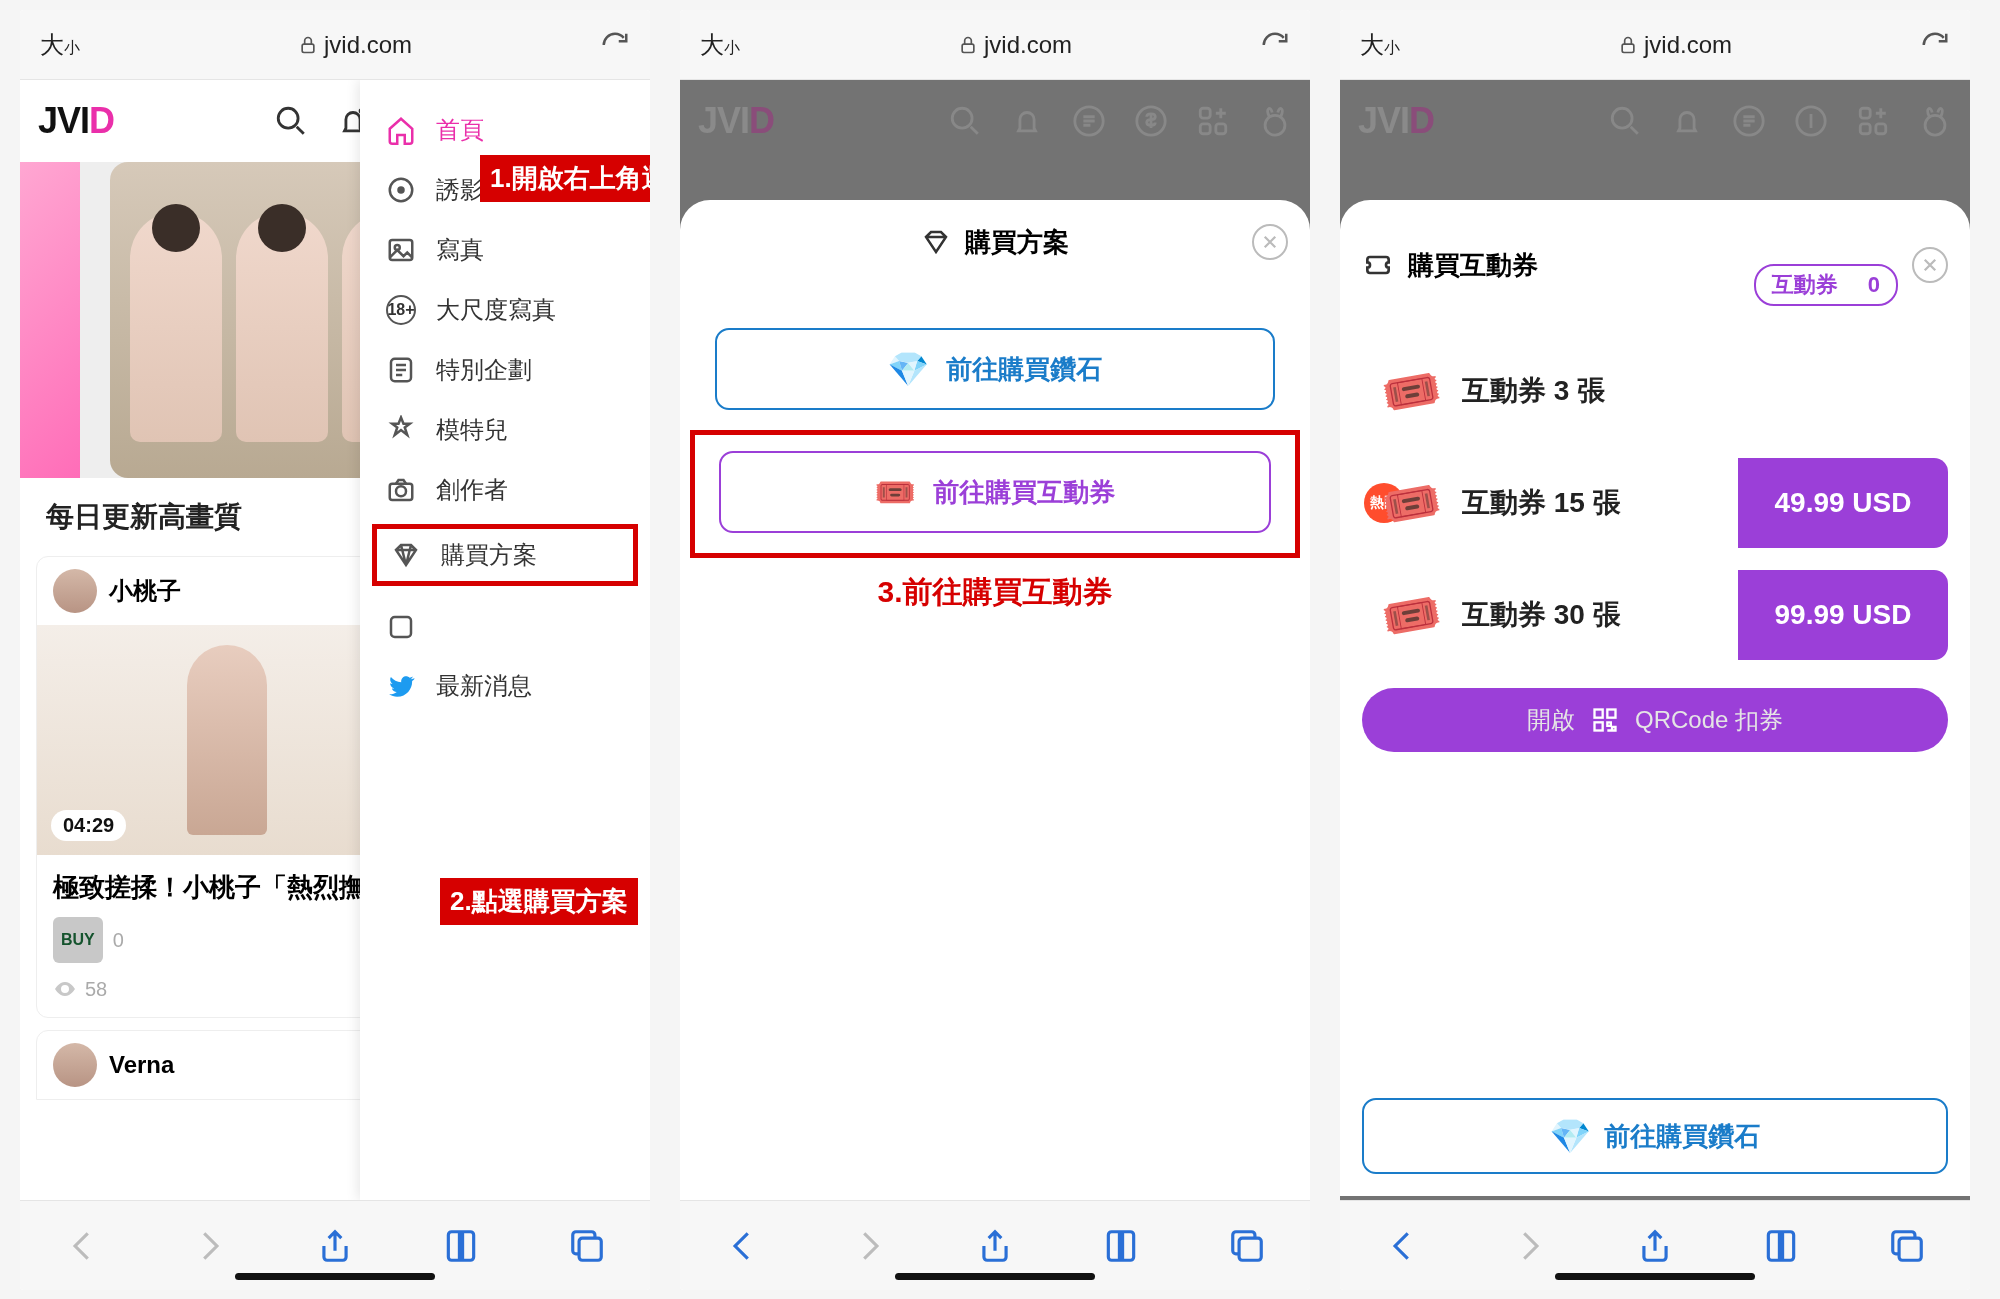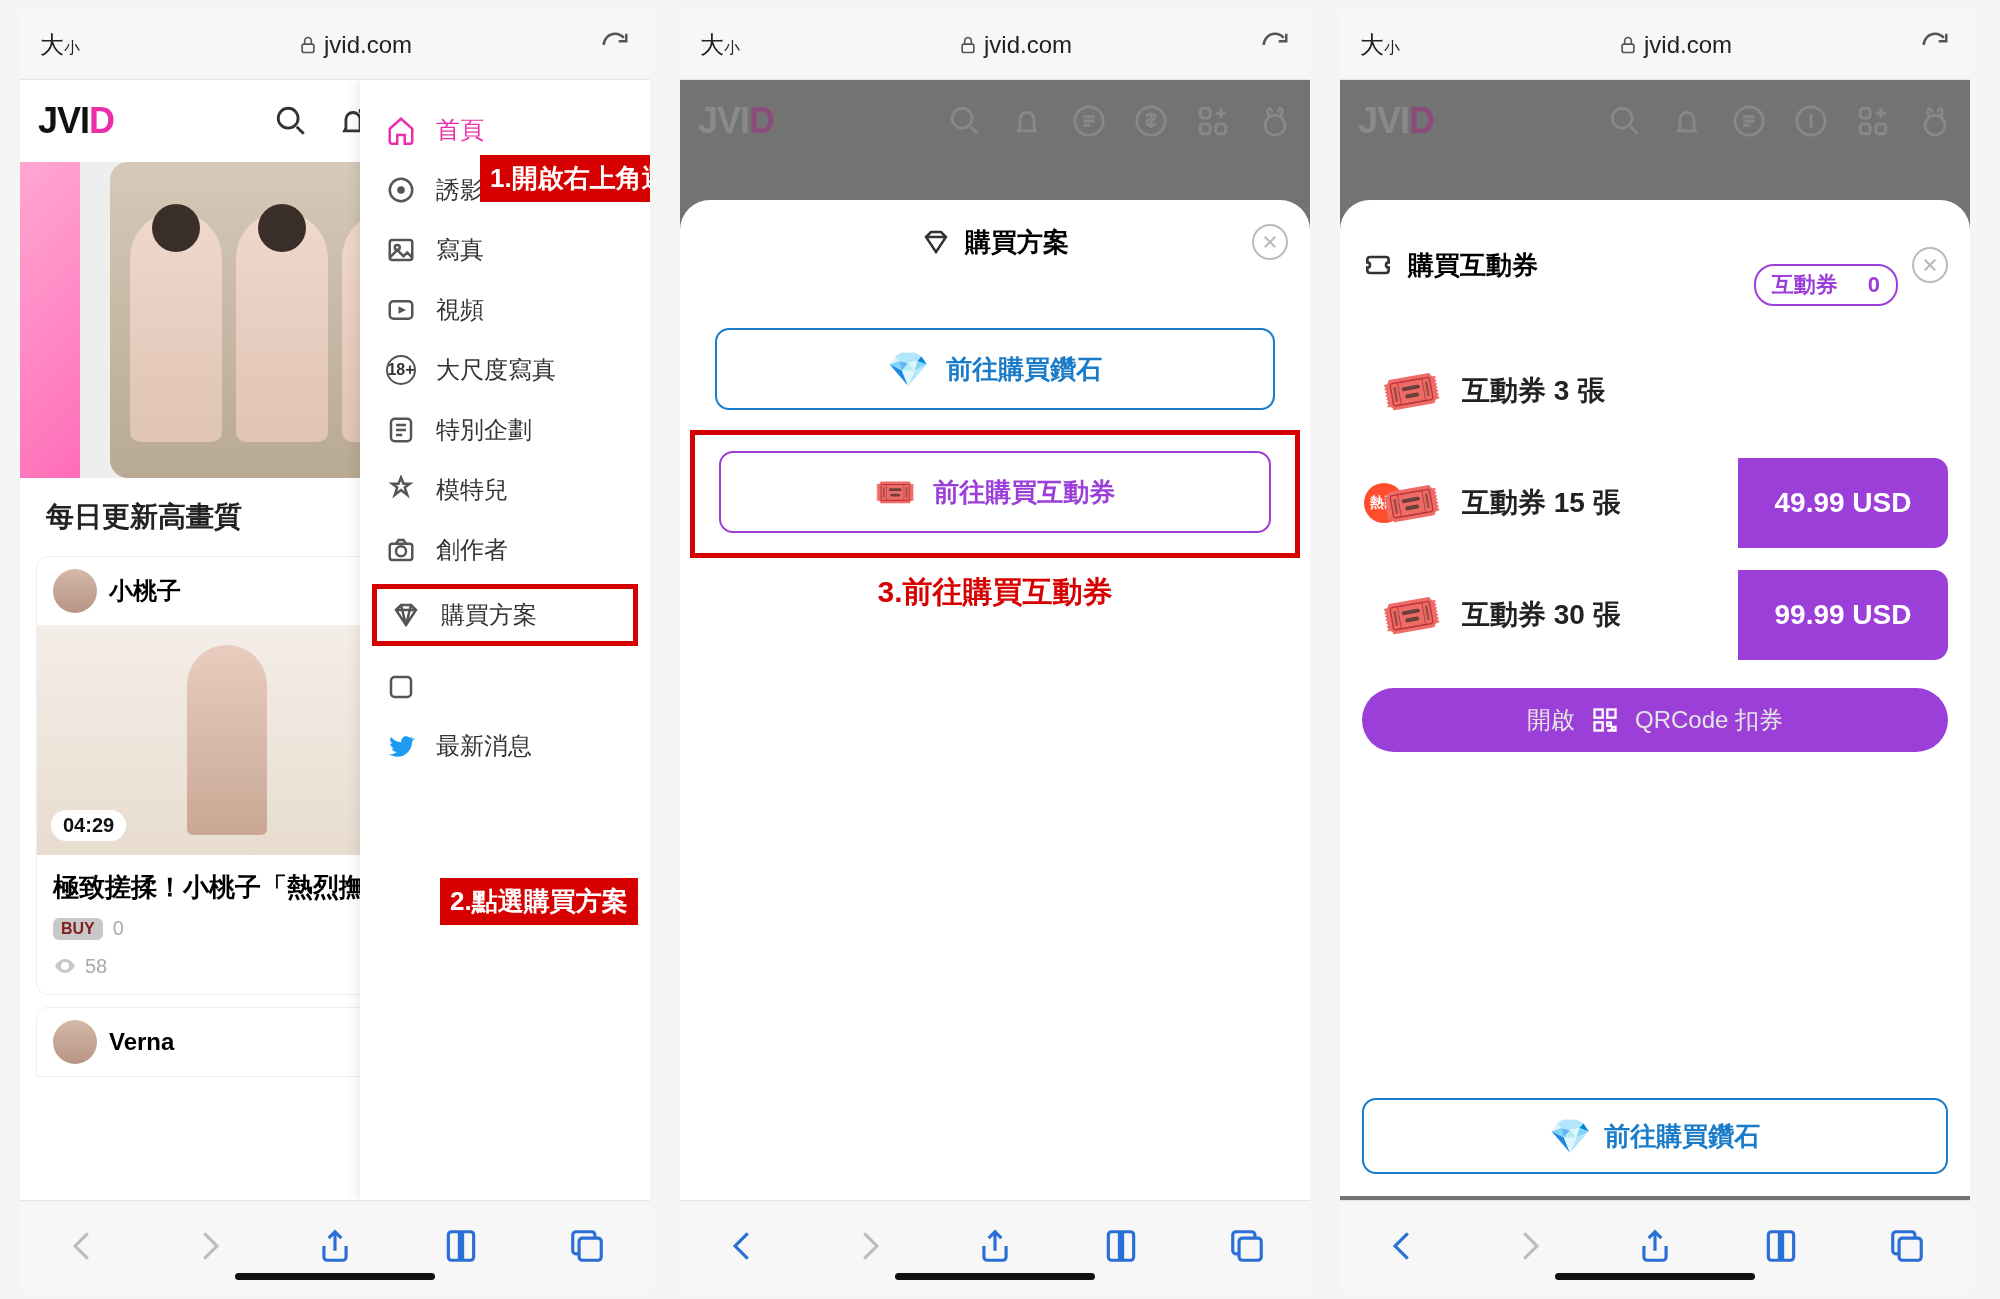--- a/index.html
+++ b/index.html
@@ -68,21 +68,21 @@
   .daily { padding: 20px 26px 10px; font-size: 28px; font-weight:600; color:#222; }
   .card1 { margin: 10px 16px; border:1px solid #eee; border-radius:12px; overflow:hidden; }
   .card-user { display:flex; align-items:center; gap:12px; padding:12px 16px; }
   .avatar { width:44px; height:44px; border-radius:50%; background:linear-gradient(#d4b8a8,#b89484); }
   .uname { font-size:24px; font-weight:600; }
   .card-img { position:relative; height:230px; background:linear-gradient(#f4eee8,#e8dccf); }
   .card-fig { position:absolute; left:150px; top:20px; width:80px; height:190px; background:linear-gradient(#e8cdbf,#c9a794); border-radius:40px 40px 6px 6px; }
   .dur { position:absolute; left:14px; bottom:14px; background:#fff; color:#111; font-size:20px; font-weight:700; padding:4px 12px; border-radius:16px; }
   .card-title { padding: 14px 16px 8px; font-size: 26px; font-weight:600; line-height:1.4; }
   .card-meta { display:flex; align-items:center; gap:10px; padding: 4px 16px 14px; font-size:20px; color:#aaa; }
-  .buy-badge { background:#c8c8c8; color:#7f1d1d; font-size:16px; font-weight:700; padding:2px 8px; border-radius:6px; }
+  .buy-badge { background:#c8c8c8; color:#14532d; font-size:16px; font-weight:700; padding:14px 8px; border-radius:6px; }
   .card-meta2 { display:flex; align-items:center; padding:0 16px 16px; color:#aaa; font-size:20px; gap:8px;}
   .old-price { margin-left:auto; color:#c8c8c8; text-decoration: line-through; font-style:italic; }
   .new-price { color:#ea2faa; font-weight:600; font-style:italic; }
   .card2 { margin: 12px 16px 0; border:1px solid #eee; border-radius:12px 12px 0 0;text-align:center; }
   
   .menu-panel {
     position:absolute; top:0; right:0; width:290px; height:100%;
     background:#fff; box-shadow:-2px 0 12px rgba(0,0,0,0.1);
     padding: 20px 0;
   }
@@ -261,27 +261,20 @@
       </div>
       <div class="menu-item">
         <svg class="micon" viewBox="0 0 24 24">
             <rect x="3" y="4" width="18" height="16" rx="2"></rect>
             <circle cx="9" cy="10" r="2"></circle>
             <path d="M3 18l6-6 5 5 3-3 4 4"></path>
           </svg>
         <span>寫真</span>
       </div>
       <div class="menu-item">
-        <svg class="micon" viewBox="0 0 24 24">
-            <rect x="3" y="5" width="18" height="14" rx="3"></rect>
-            <path d="M10 9l6 3-6 3V9z" fill="#555" stroke="none"></path>
-          </svg>
-        <span>視頻</span>
-      </div>
-      <div class="menu-item">
         <span class="r18">18+</span>
         <span>大尺度寫真</span>
       </div>
       <div class="menu-item">
         <svg class="micon" viewBox="0 0 24 24">
             <rect x="4" y="3" width="16" height="18" rx="3"></rect>
             <path d="M8 8h8M8 12h8M8 16h5"></path>
           </svg>
         <span>特別企劃</span>
       </div>

